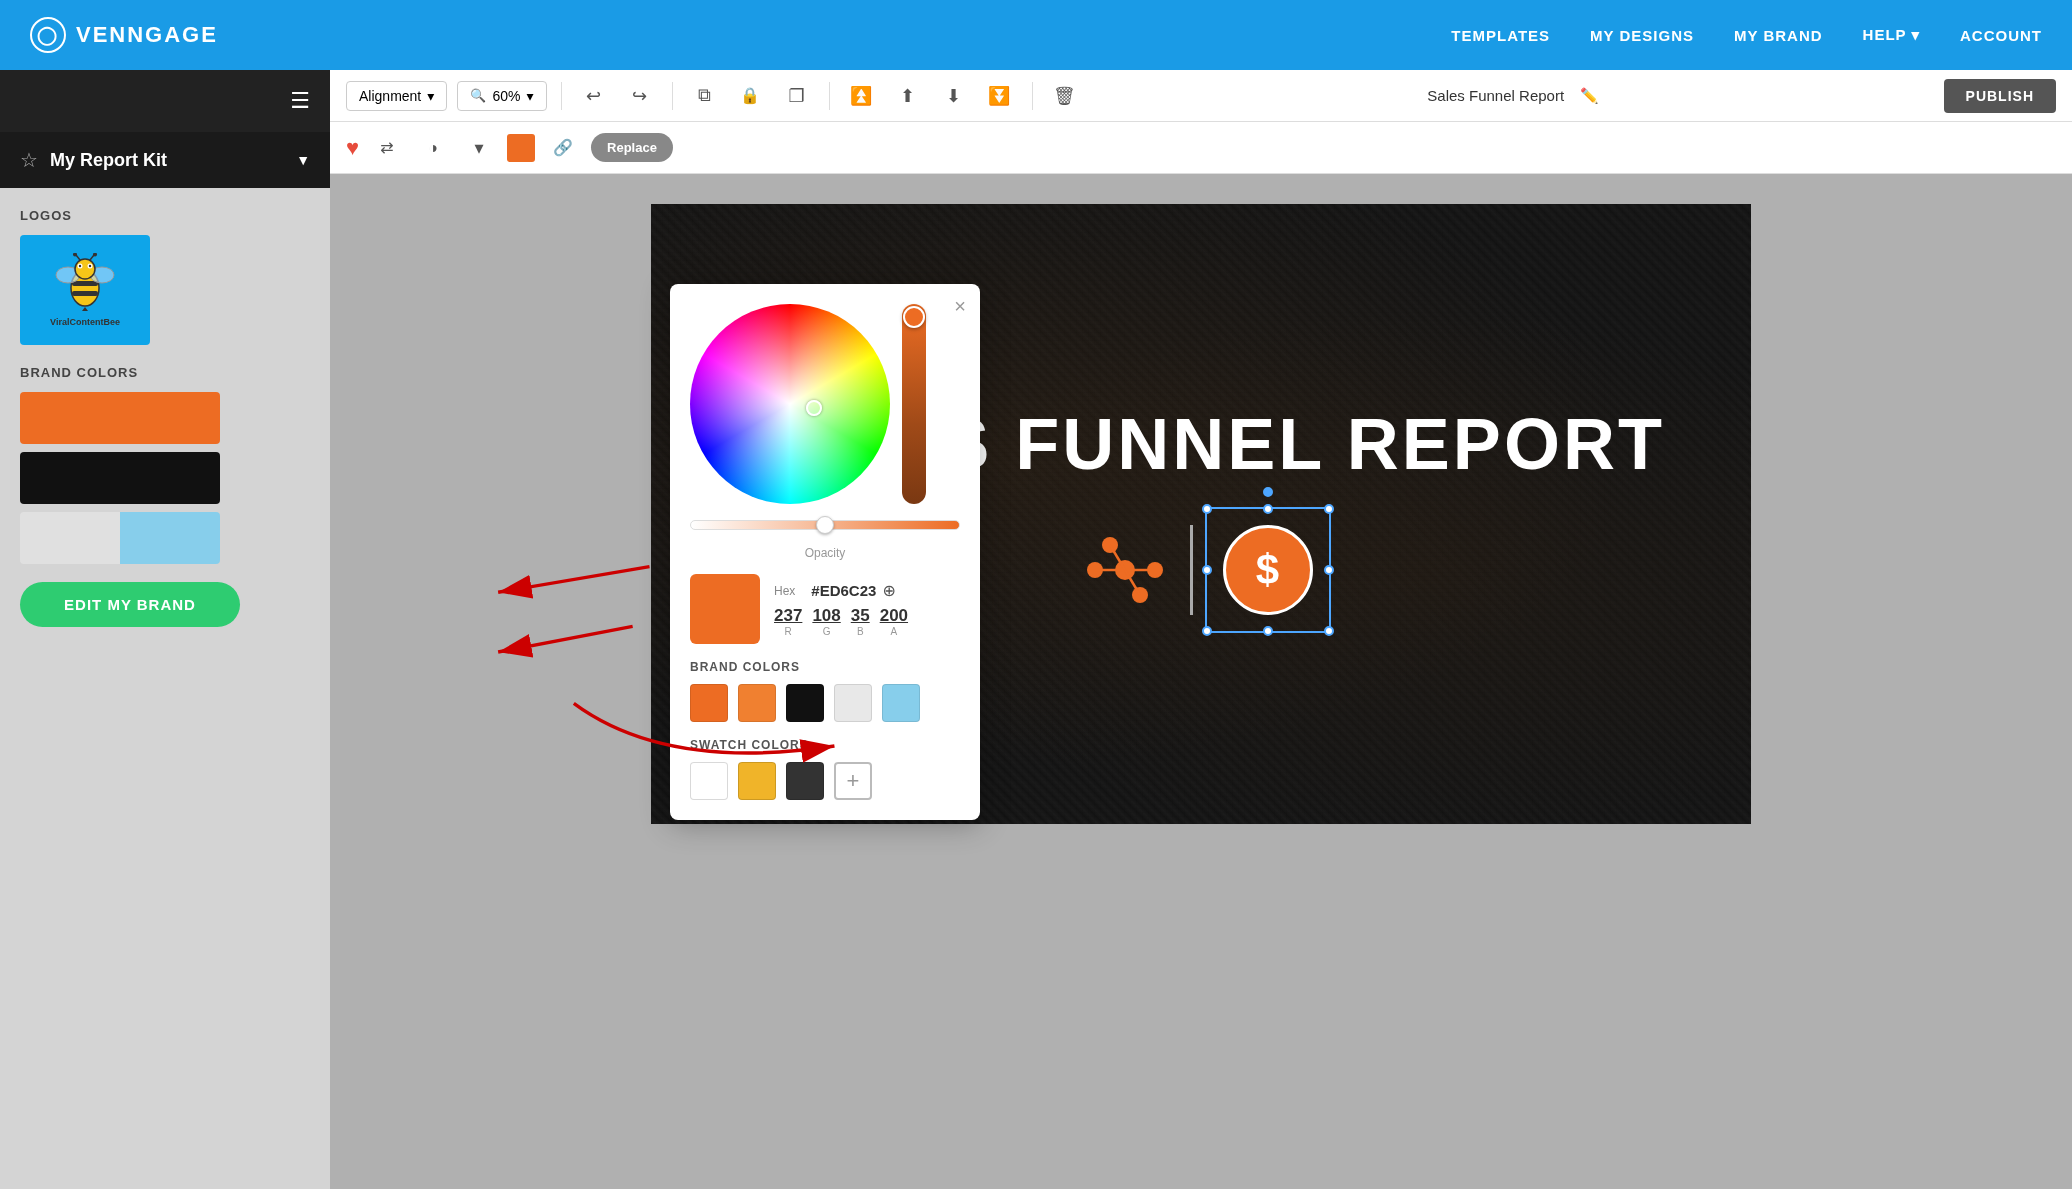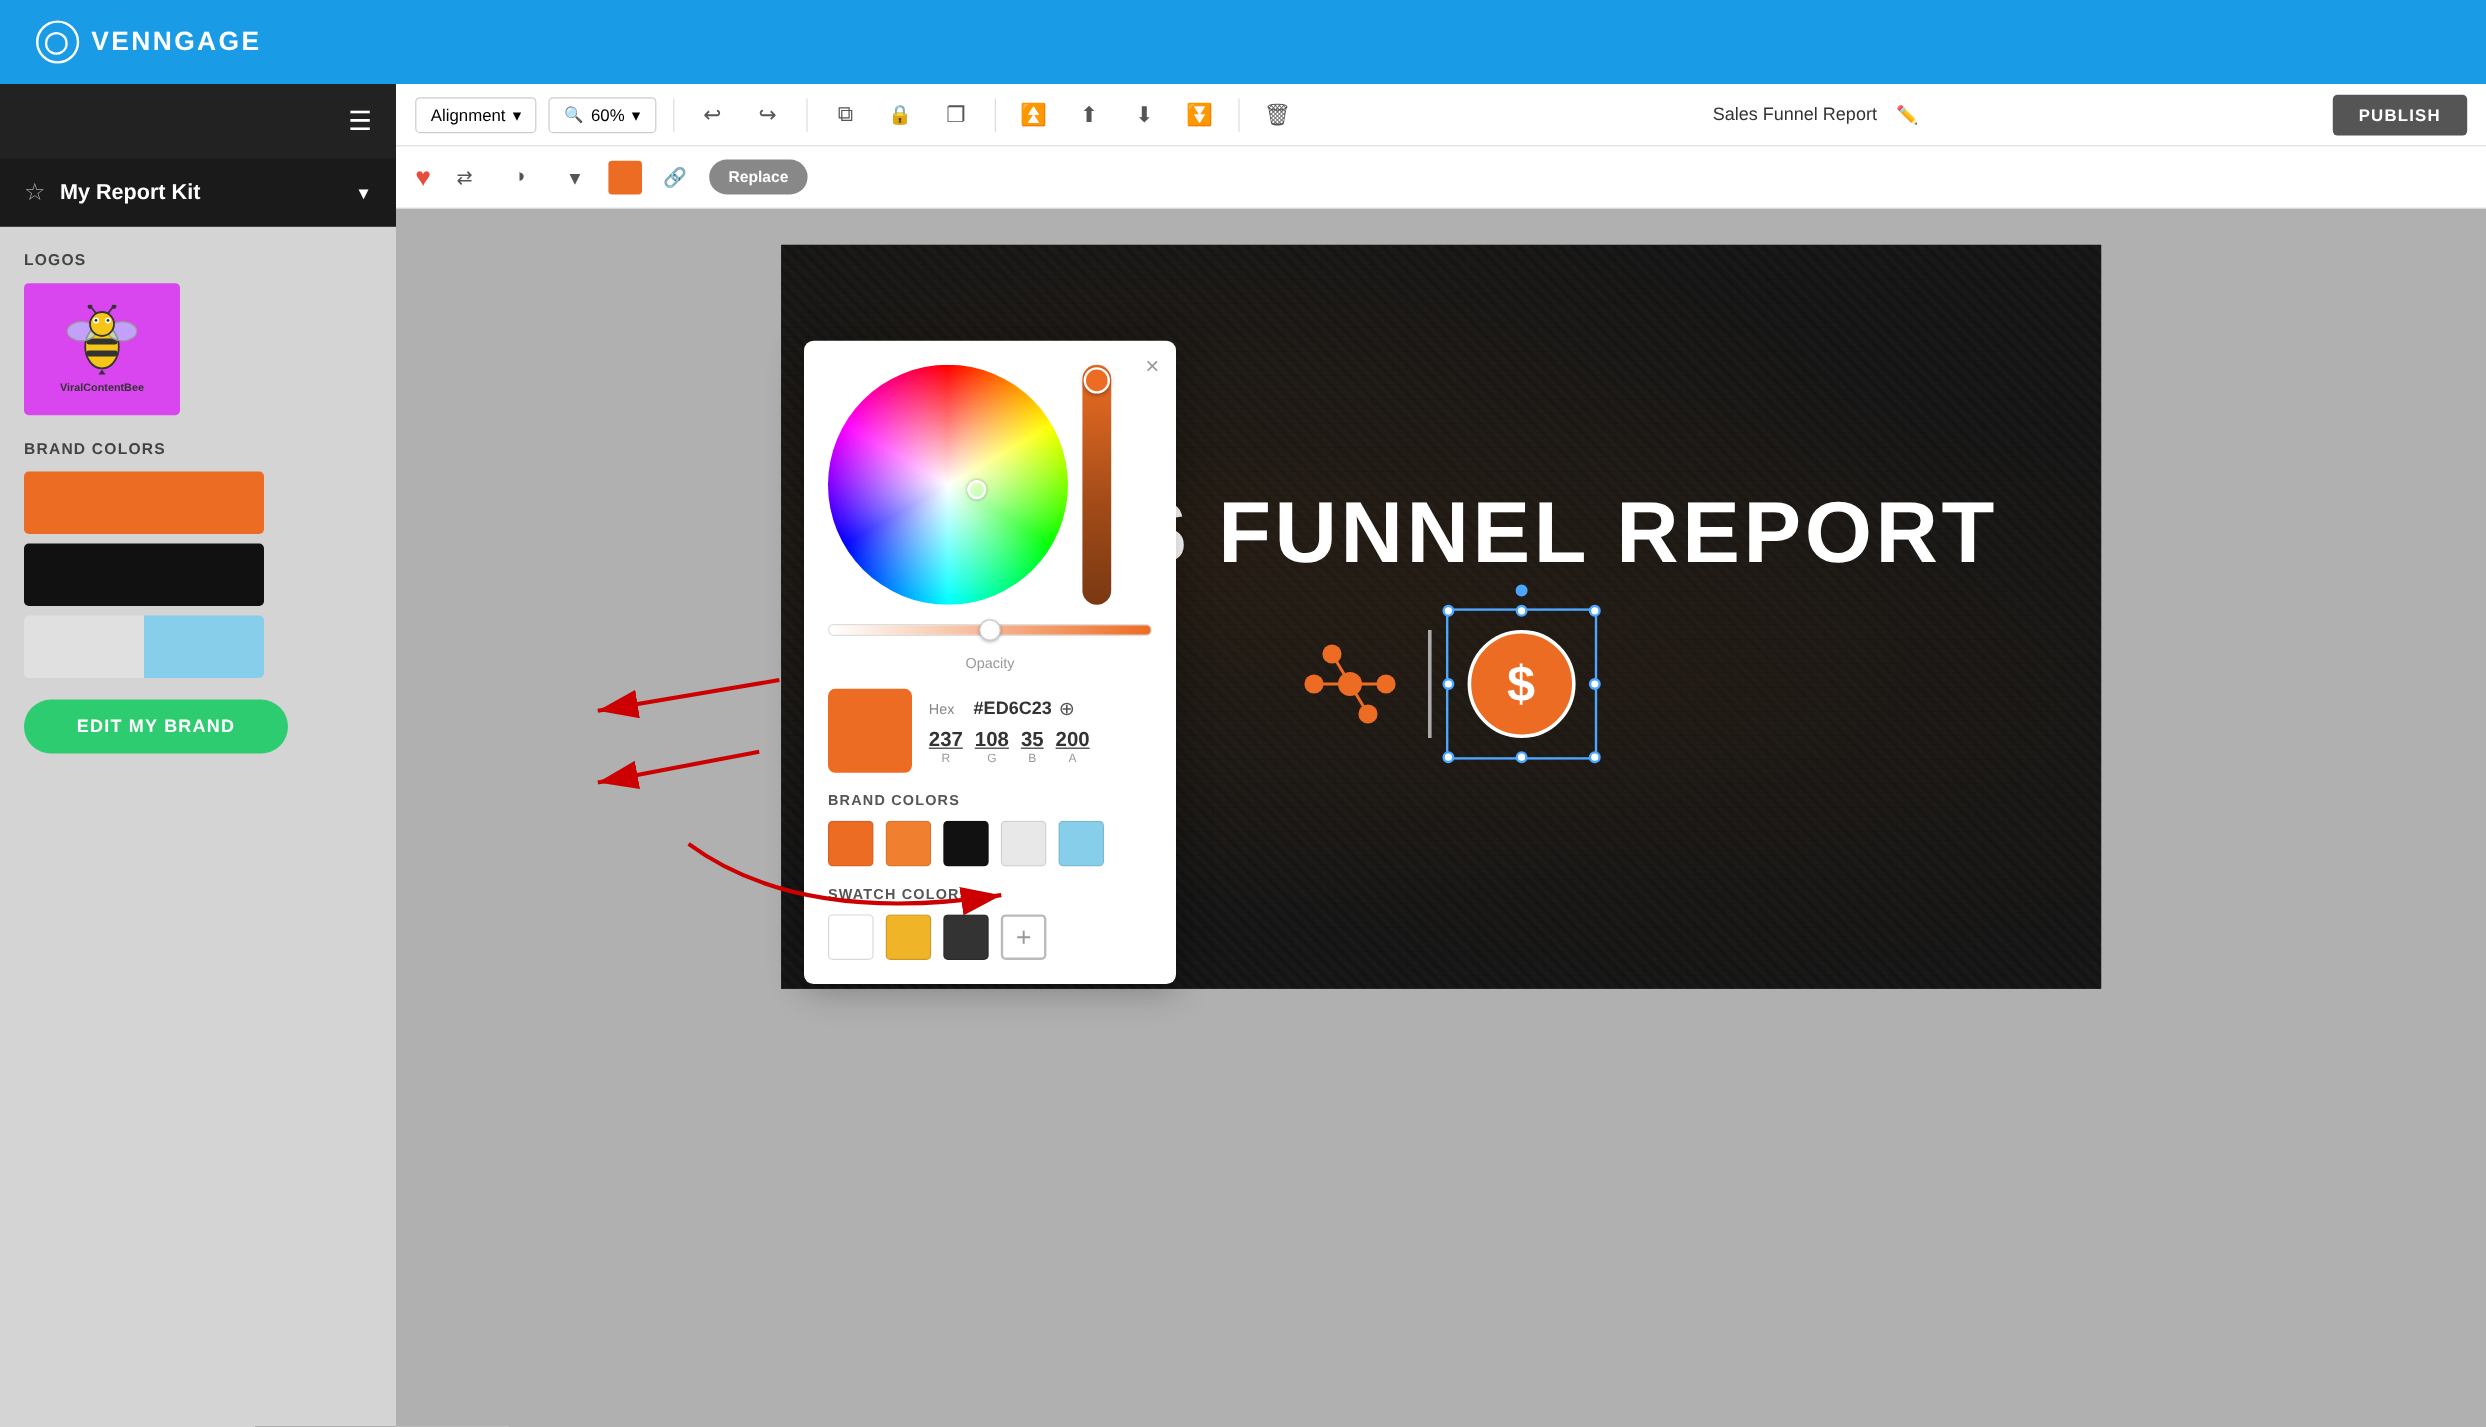--- a/index.html
+++ b/index.html
@@ -107,21 +107,21 @@
     }
     .section-label {
       font-size: 13px;
       font-weight: 700;
       color: #444;
       letter-spacing: 1px;
       margin-bottom: 12px;
       text-transform: uppercase;
     }
     .logo-box {
-      background: #d946ef;
+      background: #0ea5e9;
       border-radius: 4px;
       width: 130px;
       height: 110px;
       display: flex;
       align-items: center;
       justify-content: center;
       margin-bottom: 20px;
       overflow: hidden;
     }
     .logo-bee {
@@ -585,20 +585,27 @@
       margin: 0 4px;
     }
   </style>
 </head>
 <body>
 
 <nav class="nav">
   <div class="nav-logo">
     <div class="nav-logo-icon">◯</div>
     <span>VENNGAGE</span>
+  </div>
+  <div class="nav-links">
+    <span class="nav-link">TEMPLATES</span>
+    <span class="nav-link">MY DESIGNS</span>
+    <span class="nav-link">MY BRAND</span>
+    <span class="nav-link has-arrow">HELP</span>
+    <span class="nav-link">ACCOUNT</span>
   </div>
 </nav>
 
 <div class="main-layout">
 
   <aside class="sidebar">
     <div class="sidebar-header">
       <div class="hamburger">☰</div>
     </div>
     <div class="brand-kit-bar">

